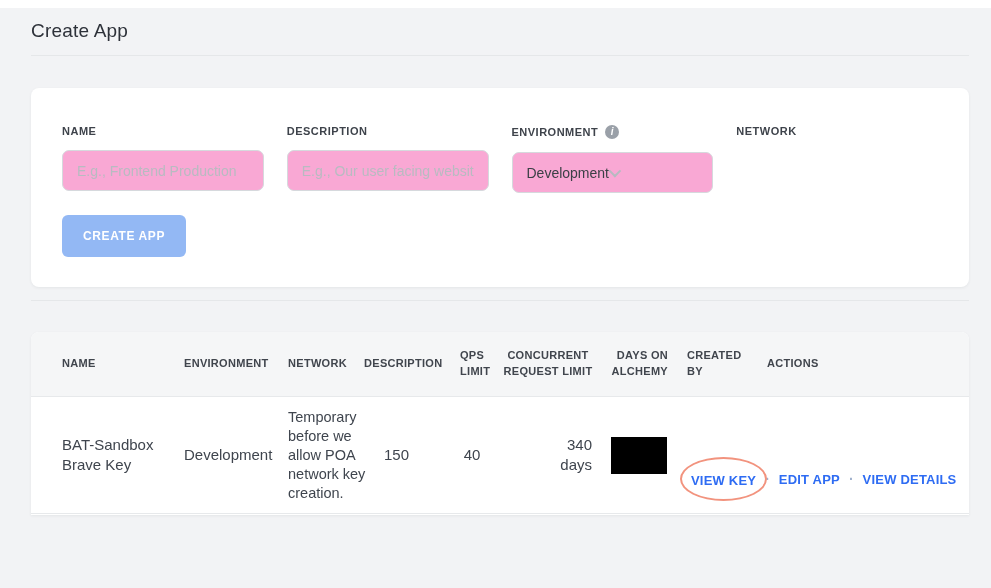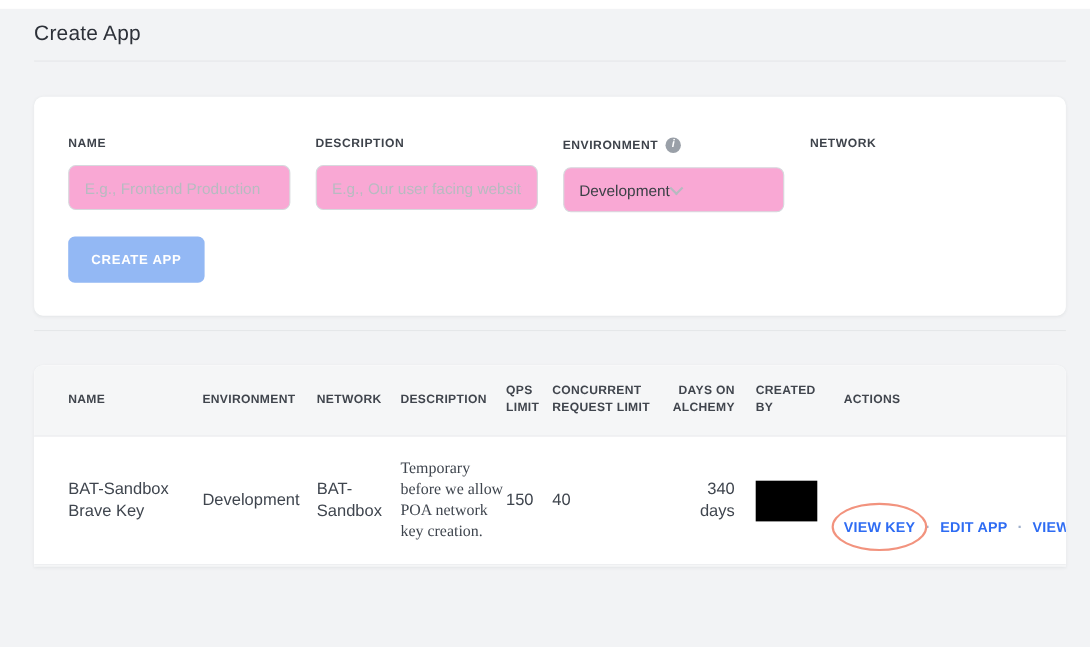--- a/index.html
+++ b/index.html
@@ -105,26 +105,26 @@
     padding-left: 31px;
     border-bottom: 1px solid #e7e9eb;
     background: #ffffff;
     font-size: 15px; color: #3f454e;
   }
   .col-name { width: 122px; }
   .col-env  { width: 104px; }
   .col-net  { width: 76px; }
   .col-desc { width: 96px; }
   .col-qps  { width: 42px; }
-  .col-con  { width: 92px; text-align: left; }
+  .col-con  { width: 92px; text-align: center; }
   .col-days { width: 74px; text-align: right; }
   .col-by   { width: 70px; margin-left: 19px; }
   .col-act  { flex: 1; min-width: 0; }
   .cell { line-height: 20px; }
-  .desc-cell { font-size: 14.5px; line-height: 19px; font-family: Liberation Serif, serif; }
+  .desc-cell { font-size: 14.5px; line-height: 19px; }
   .days-wrap { display: inline-block; width: 44px; text-align: right; }
   .redacted-box { width: 56px; height: 37px; background: #000000; }
 
   .actions {
     display: flex; align-items: center; gap: 9px;
     white-space: nowrap; padding-left: 10px; margin-top: 48px;
   }
   .action-link {
     font-size: 13px; font-weight: 700; letter-spacing: 0.2px;
     color: #2e6cf3; text-decoration: none; cursor: pointer;
@@ -194,21 +194,20 @@
       <div class="col-qps">QPS LIMIT</div>
       <div class="col-con">CONCURRENT REQUEST LIMIT</div>
       <div class="col-days">DAYS ON ALCHEMY</div>
       <div class="col-by">CREATED BY</div>
       <div class="col-act" style="padding-left:10px;">ACTIONS</div>
     </div>
 
     <div class="trow">
       <div class="col-name cell">BAT-Sandbox Brave Key</div>
       <div class="col-env cell">Development</div>
-      <div class="col-net cell">BAT-Sandbox</div>
       <div class="col-desc desc-cell">Temporary before we allow POA network key creation.</div>
       <div class="col-qps cell">150</div>
       <div class="col-con cell">40</div>
       <div class="col-days cell">
         <span class="days-wrap">340 days</span>
       </div>
       <div class="col-by">
         <div class="redacted-box"></div>
       </div>
       <div class="col-act actions">

